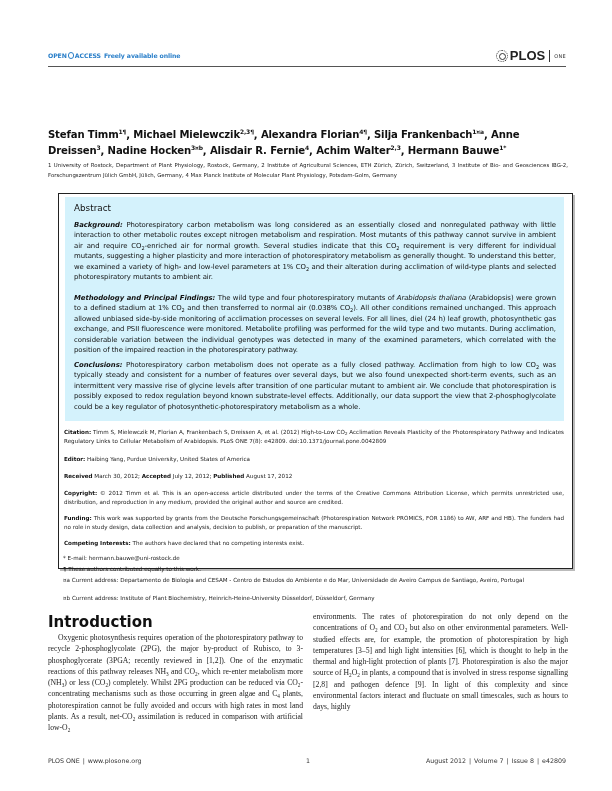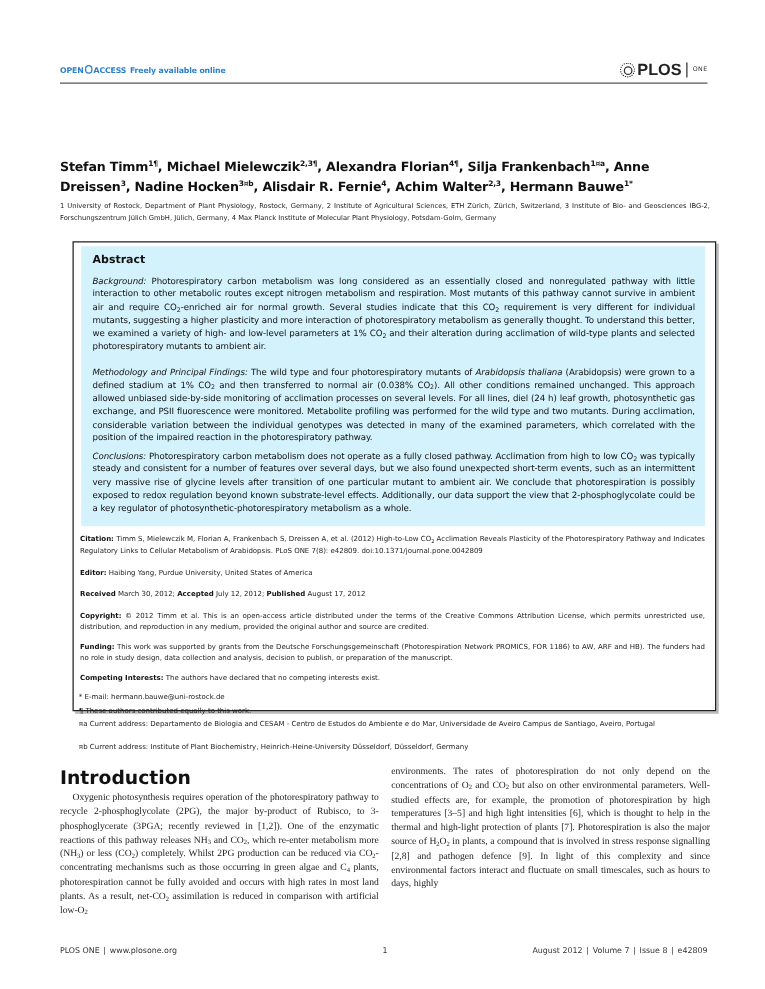--- a/index.html
+++ b/index.html
@@ -20,23 +20,23 @@
   .title { position: absolute; left: 48px; top: 57px; width: 530px; font-family: "DejaVu Sans", sans-serif; font-weight: bold; font-size: 17.6px; line-height: 22px; color: #111; letter-spacing: -0.35px; }
   .title sub { font-size: 11px; vertical-align: -3px; line-height: 0; }
 
   .authors { position: absolute; left: 48px; top: 127px; width: 530px; font-weight: bold; font-size: 10.1px; line-height: 16px; letter-spacing: -0.15px; }
   .authors sup { font-size: 6px; font-weight: bold; line-height: 0; }
 
   .affil { position: absolute; left: 48px; top: 161px; width: 520px; font-size: 5.4px; line-height: 9.5px; color: #222; text-align: justify; }
 
   .box { position: absolute; left: 58px; top: 193px; width: 513px; height: 374px; border: 1px solid #222; box-shadow: 2px 2px 0 #bbb; background: #fff; }
   .abstract { position: absolute; left: 6px; top: 3px; width: 499px; height: 224px; background: #d4f2fc; }
-  .abs-h { position: absolute; left: 9px; top: 6px; font-weight: bold; font-size: 8.8px; color: #111; }
+  .abs-h { position: absolute; left: 9px; top: 6px; font-weight: normal; font-size: 8.8px; color: #111; }
   .abs-p { position: absolute; left: 9px; width: 482px; font-size: 6.9px; line-height: 10.4px; text-align: justify; color: #111; letter-spacing: -0.05px; }
-  .abs-p .lbl { font-weight: normal; font-style: italic; margin-top: 15px; }
+  .abs-p .lbl { font-weight: bold; font-style: italic; margin-top: 15px; }
   .abs-p sub { font-size: 5px; vertical-align: -1.5px; line-height: 0; }
   .p1 { top: 23px; }
   .p2 { top: 96px; }
   .p3 { top: 163px; }
 
   .meta { position: absolute; left: 5px; width: 500px; font-size: 5.6px; line-height: 8.5px; color: #222; text-align: justify; }
   .meta b { color: #111; }
   .meta sub { font-size: 4px; vertical-align: -1px; line-height: 0; }
   .m-cit { top: 234px; }
   .m-ed { top: 261px; }

